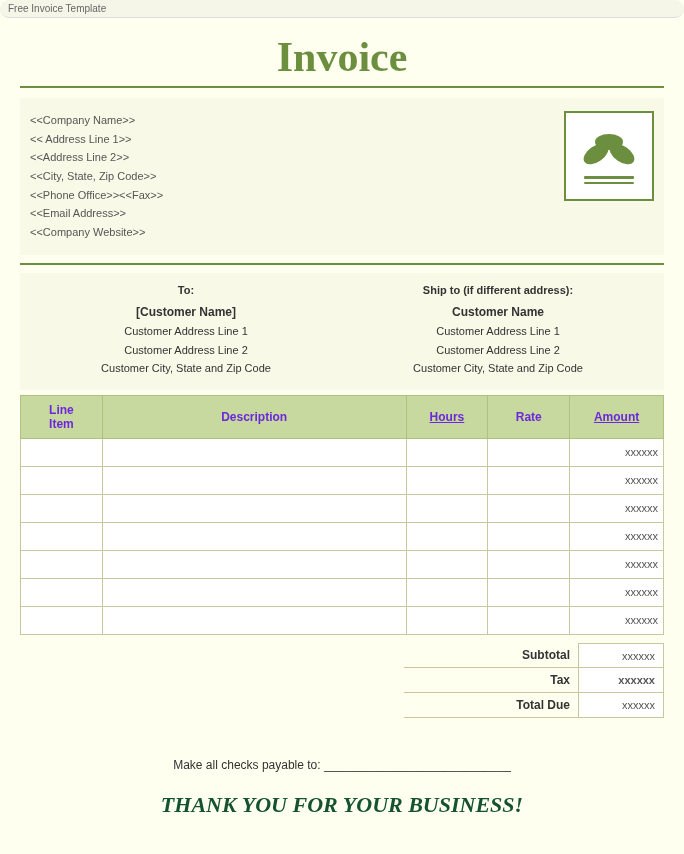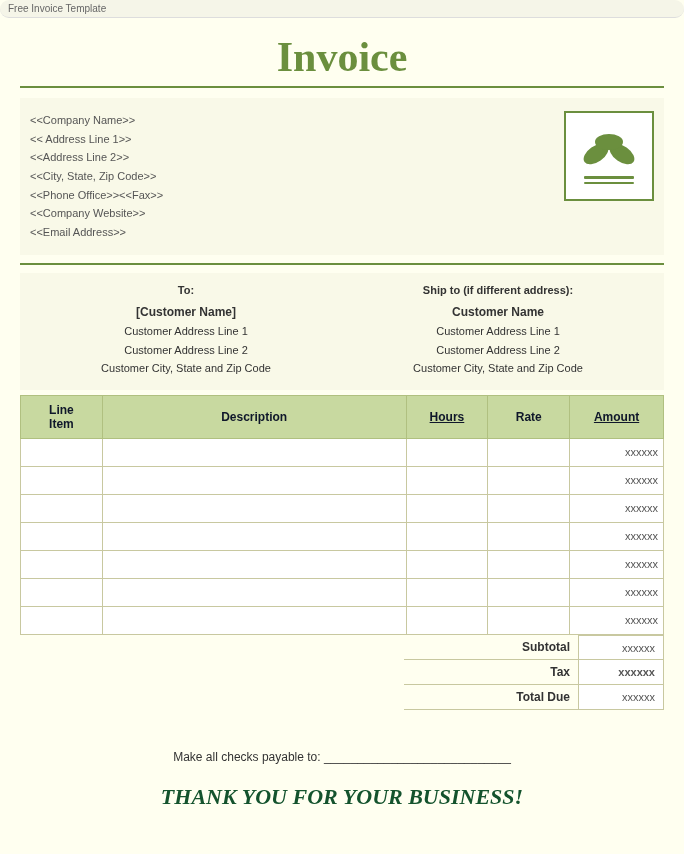--- a/index.html
+++ b/index.html
@@ -102,21 +102,21 @@
       font-size: 12px;
     }
     #invoice-table {
       width: 100%;
       border-collapse: collapse;
       margin-top: 5px;
       font-size: 11px;
     }
     #invoice-table th {
       background-color: #c8d9a0;
-      color: #0f172a;
+      color: #6d28d9;
       font-weight: bold;
       text-align: center;
       padding: 7px 17px;
       border: 1px solid #b0c080;
       font-size: 12px;
     }
     #invoice-table td {
       border: 1px solid #c8c8a0;
       padding: 6px 5px;
       height: 28px;
@@ -150,21 +150,21 @@
       color: #555;
       background: white;
     }
     .header-amount-col {
       background-color: #c8d9a0 !important;
     }
     
     .totals-table {
       width: 100%;
       border-collapse: collapse;
-      margin-top: 0;
+      margin-top: 8px;
     }
     .totals-table td {
       border: none;
       padding: 5px 8px;
       font-size: 12px;
     }
     .totals-table .lbl {
       text-align: right;
       font-weight: bold;
       color: #333;
@@ -203,22 +203,22 @@
   <div id="invoice-title">Invoice</div>
   <hr id="title-divider">
 
   <div id="header-section">
     <div id="company-info">
       <div>&lt;&lt;Company Name&gt;&gt;</div>
       <div>&lt;&lt; Address Line 1&gt;&gt;</div>
       <div>&lt;&lt;Address Line 2&gt;&gt;</div>
       <div>&lt;&lt;City, State, Zip Code&gt;&gt;</div>
       <div>&lt;&lt;Phone Office&gt;&gt;&lt;&lt;Fax&gt;&gt;</div>
+      <div>&lt;&lt;Email Address&gt;&gt;</div>
       <div>&lt;&lt;Company Website&gt;&gt;</div>
-      <div>&lt;&lt;Email Address&gt;&gt;</div>
     </div>
     <div id="logo-box">
       <div id="logo-leaves">
         <svg width="70" height="65" viewBox="0 0 70 65">
 
           <ellipse cx="22" cy="30" rx="14" ry="8" fill="#6b8f3e" transform="rotate(-35 22 30)"></ellipse>
 
           <ellipse cx="48" cy="30" rx="14" ry="8" fill="#6b8f3e" transform="rotate(35 48 30)"></ellipse>
 
           <ellipse cx="35" cy="18" rx="14" ry="8" fill="#6b8f3e" transform="rotate(0 35 18)"></ellipse>

